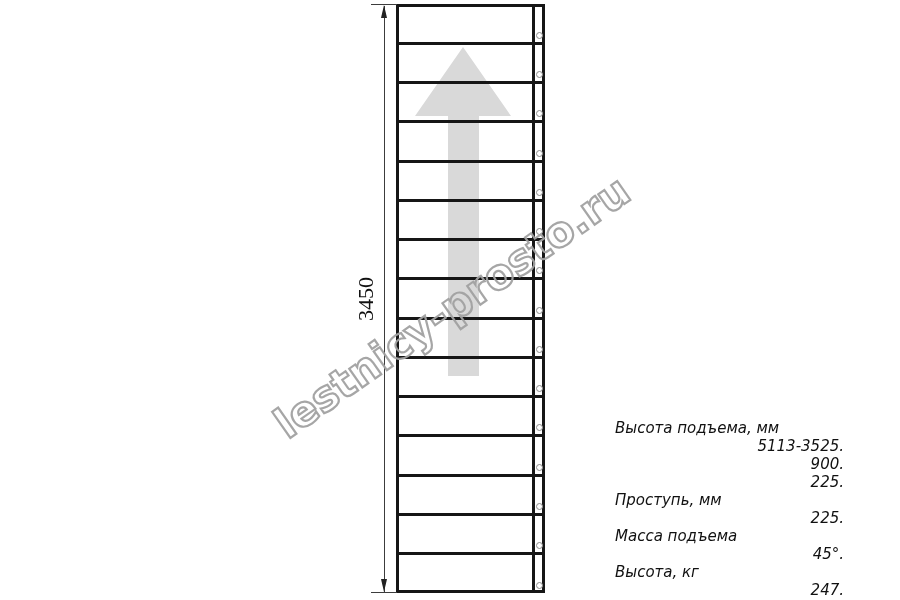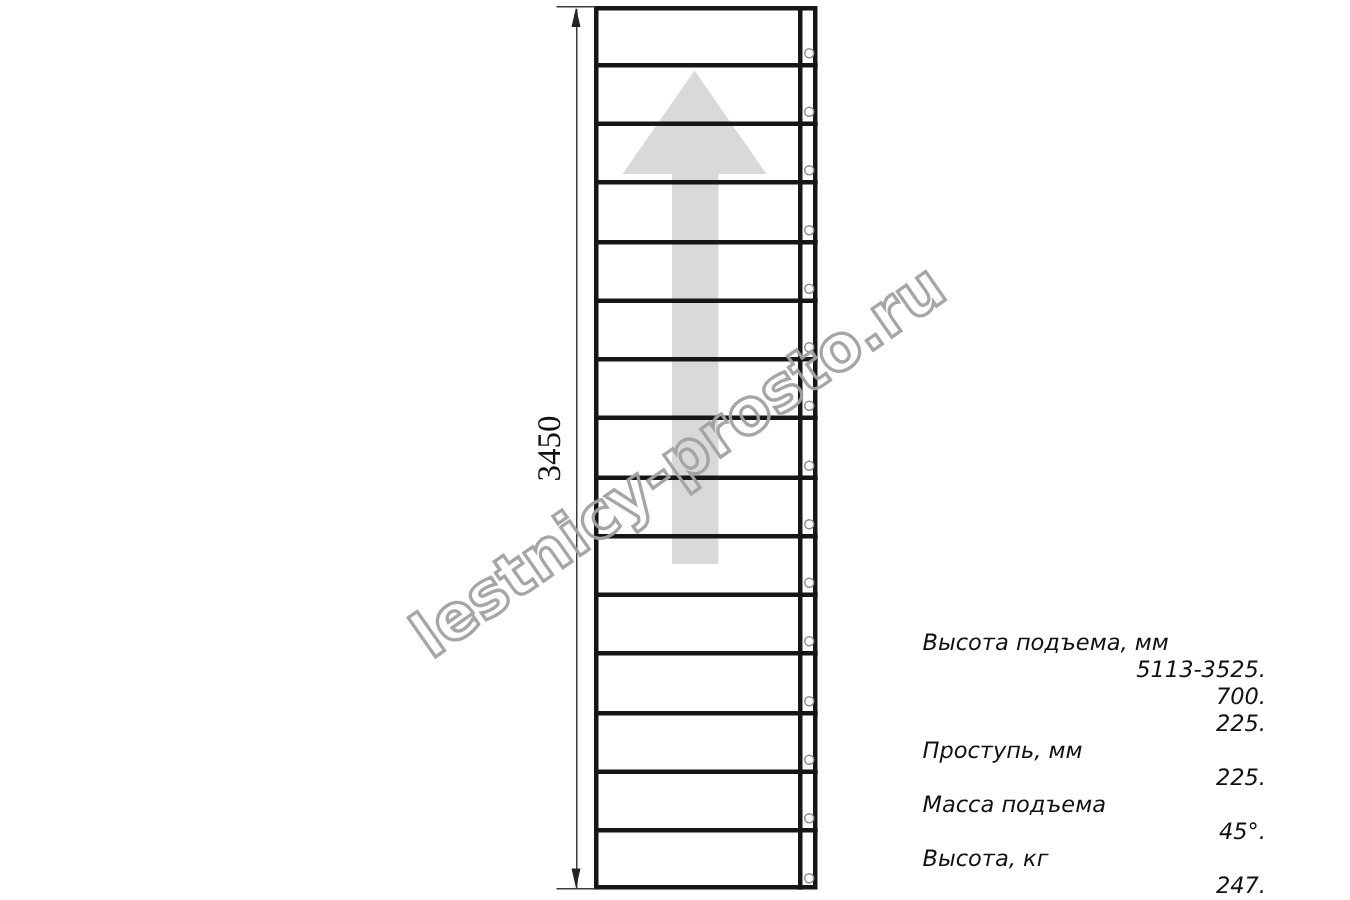--- a/index.html
+++ b/index.html
@@ -114,21 +114,21 @@
   <div id="dim-label">3450</div>
 
   <div id="watermark">lestnicy-prosto.ru</div>
 
   <div id="spec-table">
       <div class="spec-row">
         <span class="spec-label">Высота подъема, мм</span>
         <span class="spec-value">5113-3525.</span>
       </div>
       <div class="spec-row">
-        <span class="spec-value">700.</span>
+        <span class="spec-value">900.</span>
       </div>
       <div class="spec-row">
         <span class="spec-value">225.</span>
       </div>
       <div class="spec-row">
         <span class="spec-label">Проступь, мм</span>
         <span class="spec-value">225.</span>
       </div>
       <div class="spec-row">
         <span class="spec-label">Масса подъема</span>

